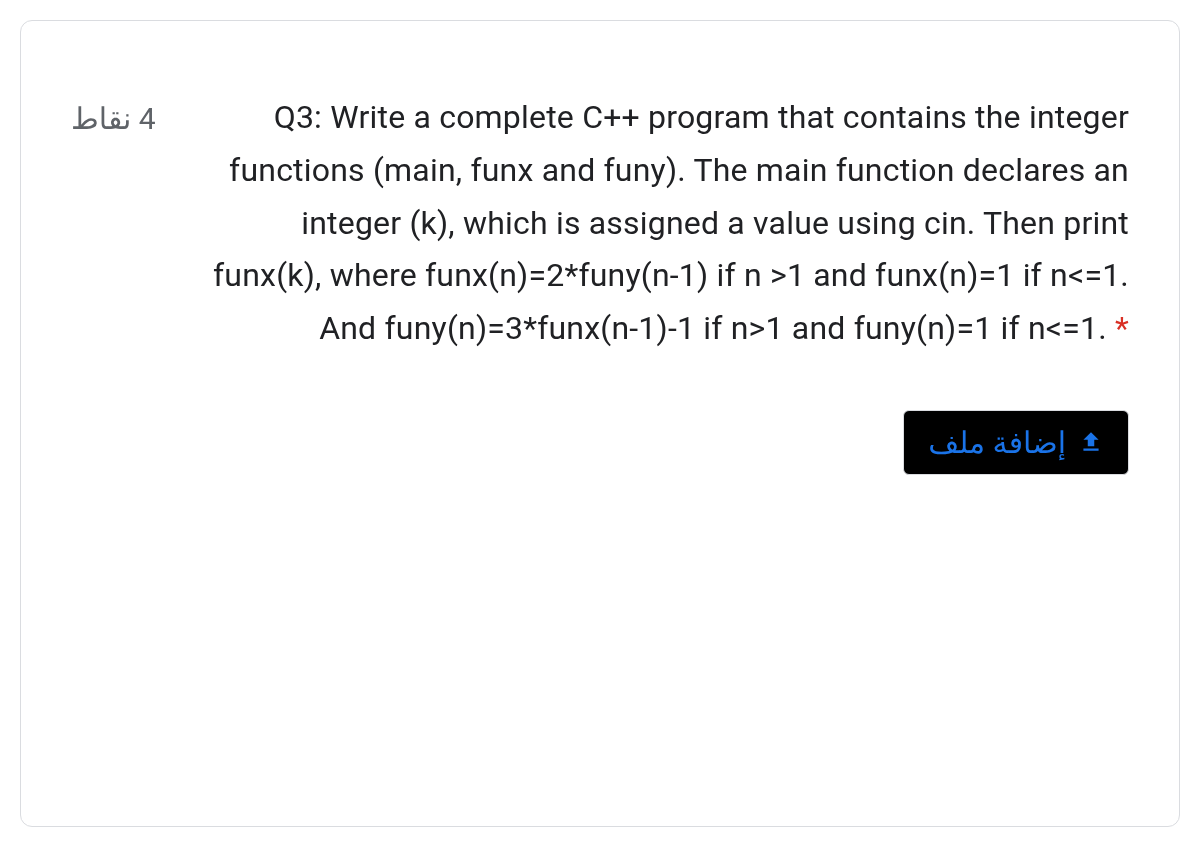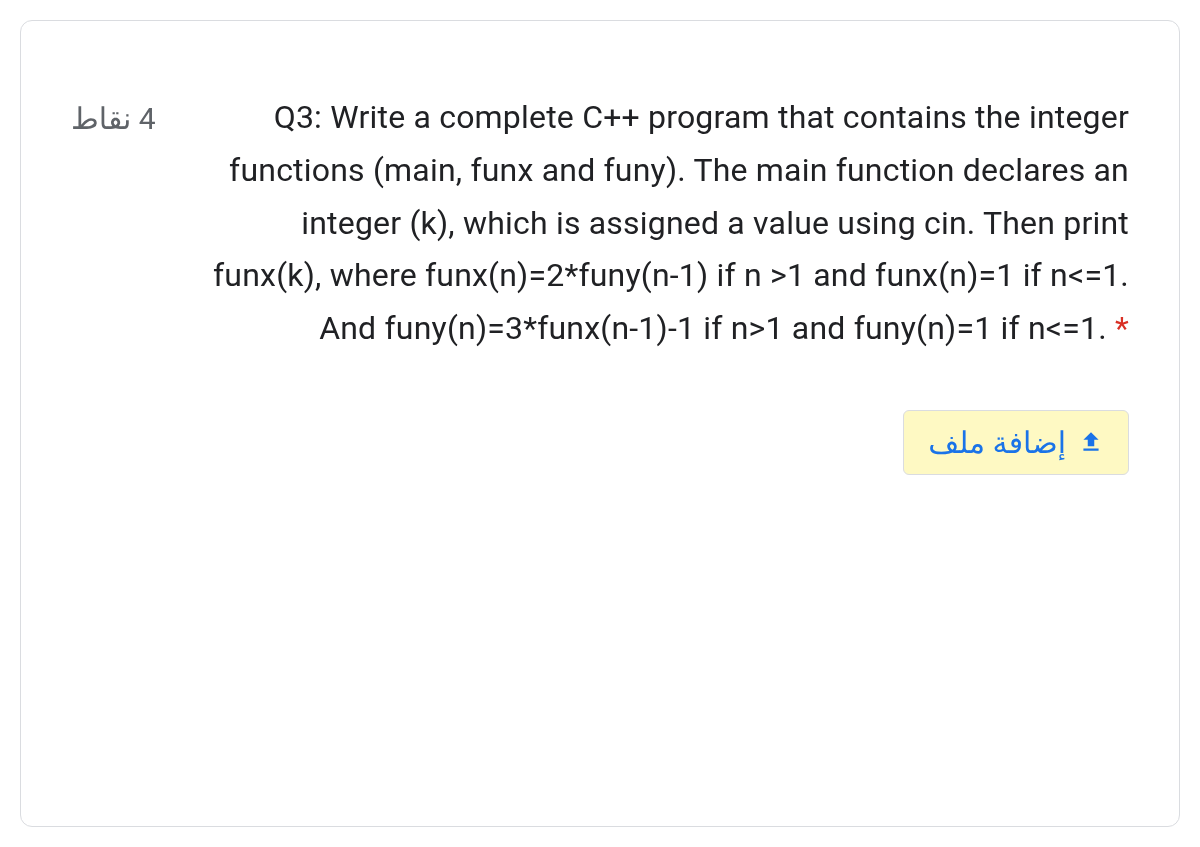--- a/index.html
+++ b/index.html
@@ -52,21 +52,21 @@
     .add-file-btn {
       margin-top: 55px;
       margin-right: 0;
       float: right;
       display: inline-flex;
       align-items: center;
       gap: 12px;
       padding: 14px 24px;
       border: 1px solid #dadce0;
       border-radius: 6px;
-      background: #fef9c3;
+      background: #000000;
       color: #1a73e8;
       font-size: 30px;
       cursor: pointer;
       font-family: inherit;
       direction: rtl;
     }
     .upload-icon {
       display: inline-flex;
       align-items: center;
       justify-content: center;

